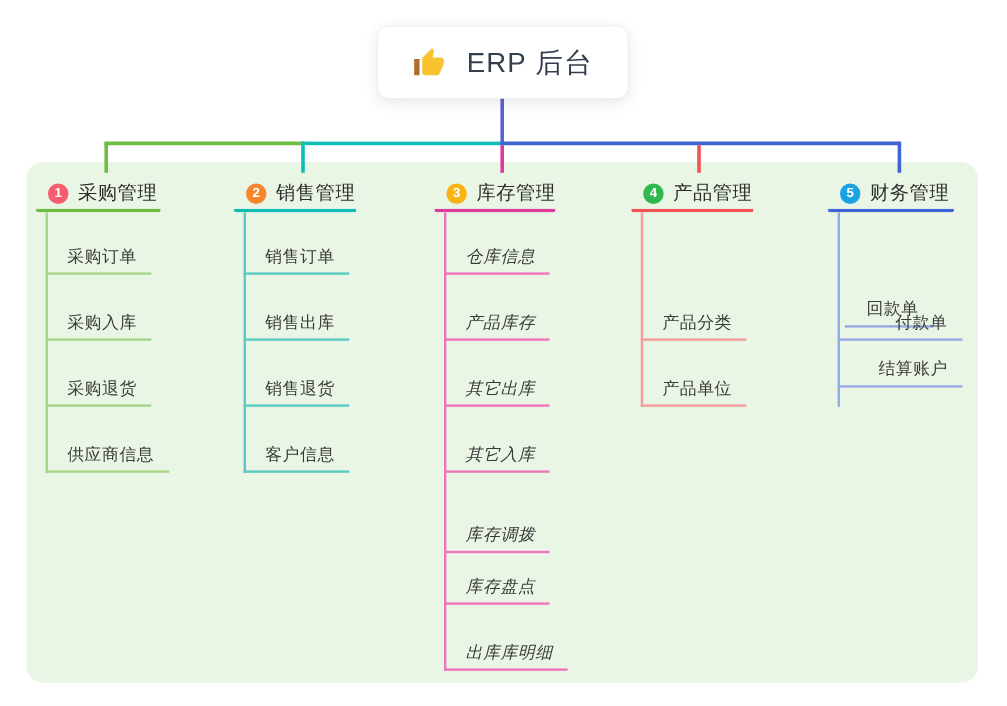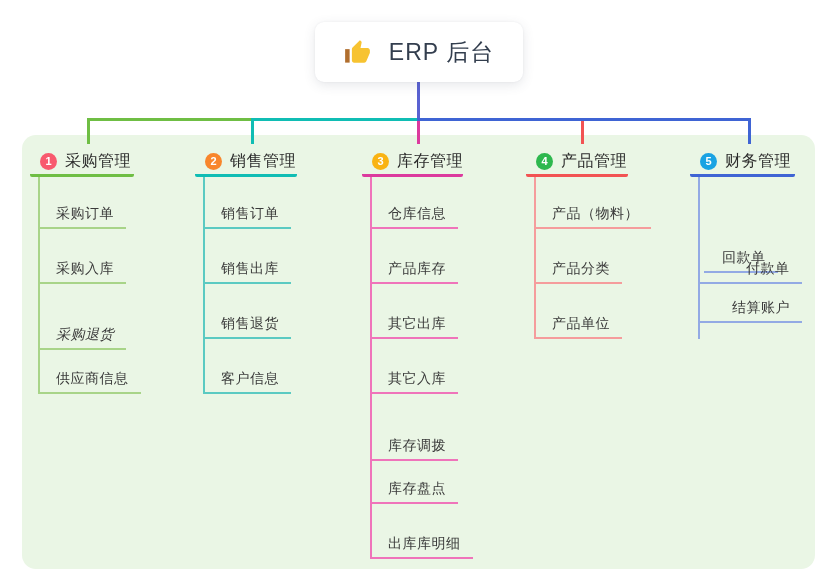--- a/index.html
+++ b/index.html
@@ -54,21 +54,21 @@
   .cvert{position:absolute;width:2px;top:177px;}
   .v1{background:#a8d488;} .v2{background:#5bcac2;} .v3{background:#ef74ba;} .v4{background:#f59c9c;} .v5{background:#93aae4;}
   .child{
     position:absolute;height:20px;line-height:20px;
     padding:0 12px 4px 18px;white-space:nowrap;
     font-size:14px;color:#3a3a3a;letter-spacing:.5px;
     border-bottom:2px solid #000;
   }
   .c1{border-bottom-color:#a8d488;}
   .c2{border-bottom-color:#5bcac2;}
-  .c3{border-bottom-color:#ef74ba;}
+  .c3{border-bottom-color:#ef74ba;font-style:italic;}
   .c4{border-bottom-color:#f59c9c;}
   .c5{border-bottom-color:#93aae4;}
 </style>
 </head>
 <body>
 
 <div class="canvas">
 
   <div class="panel"></div>
 
@@ -92,21 +92,21 @@
     <span class="label">ERP 后台</span>
   </div>
 
   <div class="heading h1" style="left:30px;width:104px;">
     <span class="badge">1</span>
     <span class="hlabel">采购管理</span>
   </div>
   <div class="cvert v1" style="left:38px;height:217px;"></div>
   <div class="child c1" style="left:38px;top:203px;">采购订单</div>
   <div class="child c1" style="left:38px;top:258px;">采购入库</div>
-  <div class="child c1" style="left:38px;top:324px;font-style:italic;">采购退货</div>
+  <div class="child c1" style="left:38px;top:313px;">采购退货</div>
   <div class="child c1" style="left:38px;top:368px;">供应商信息</div>
 
   <div class="heading h2" style="left:195px;width:102px;">
     <span class="badge">2</span>
     <span class="hlabel">销售管理</span>
   </div>
   <div class="cvert v2" style="left:203px;height:217px;"></div>
   <div class="child c2" style="left:203px;top:203px;">销售订单</div>
   <div class="child c2" style="left:203px;top:258px;">销售出库</div>
   <div class="child c2" style="left:203px;top:368px;">客户信息</div>
@@ -123,21 +123,20 @@
   <div class="child c3" style="left:370px;top:368px;">其它入库</div>
   <div class="child c3" style="left:370px;top:423px;margin-top:12px;">库存调拨</div>
   <div class="child c3" style="left:370px;top:478px;">库存盘点</div>
   <div class="child c3" style="left:370px;top:533px;">出库库明细</div>
 
   <div class="heading h4" style="left:526px;width:102px;">
     <span class="badge">4</span>
     <span class="hlabel">产品管理</span>
   </div>
   <div class="cvert v4" style="left:534px;height:162px;"></div>
-  <div class="child c4" style="left:534px;top:203px;">产品（物料）</div>
   <div class="child c4" style="left:534px;top:258px;">产品分类</div>
   <div class="child c4" style="left:534px;top:313px;">产品单位</div>
 
   <div class="heading h5" style="left:690px;width:105px;">
     <span class="badge">5</span>
     <span class="hlabel">财务管理</span>
   </div>
   <div class="cvert v5" style="left:698px;height:162px;"></div>
   <div class="child c5" style="left:704px;top:203px;margin-top:44px;">回款单</div>
   <div class="child c5" style="left:698px;top:258px;padding-left:48px;">付款单</div>

